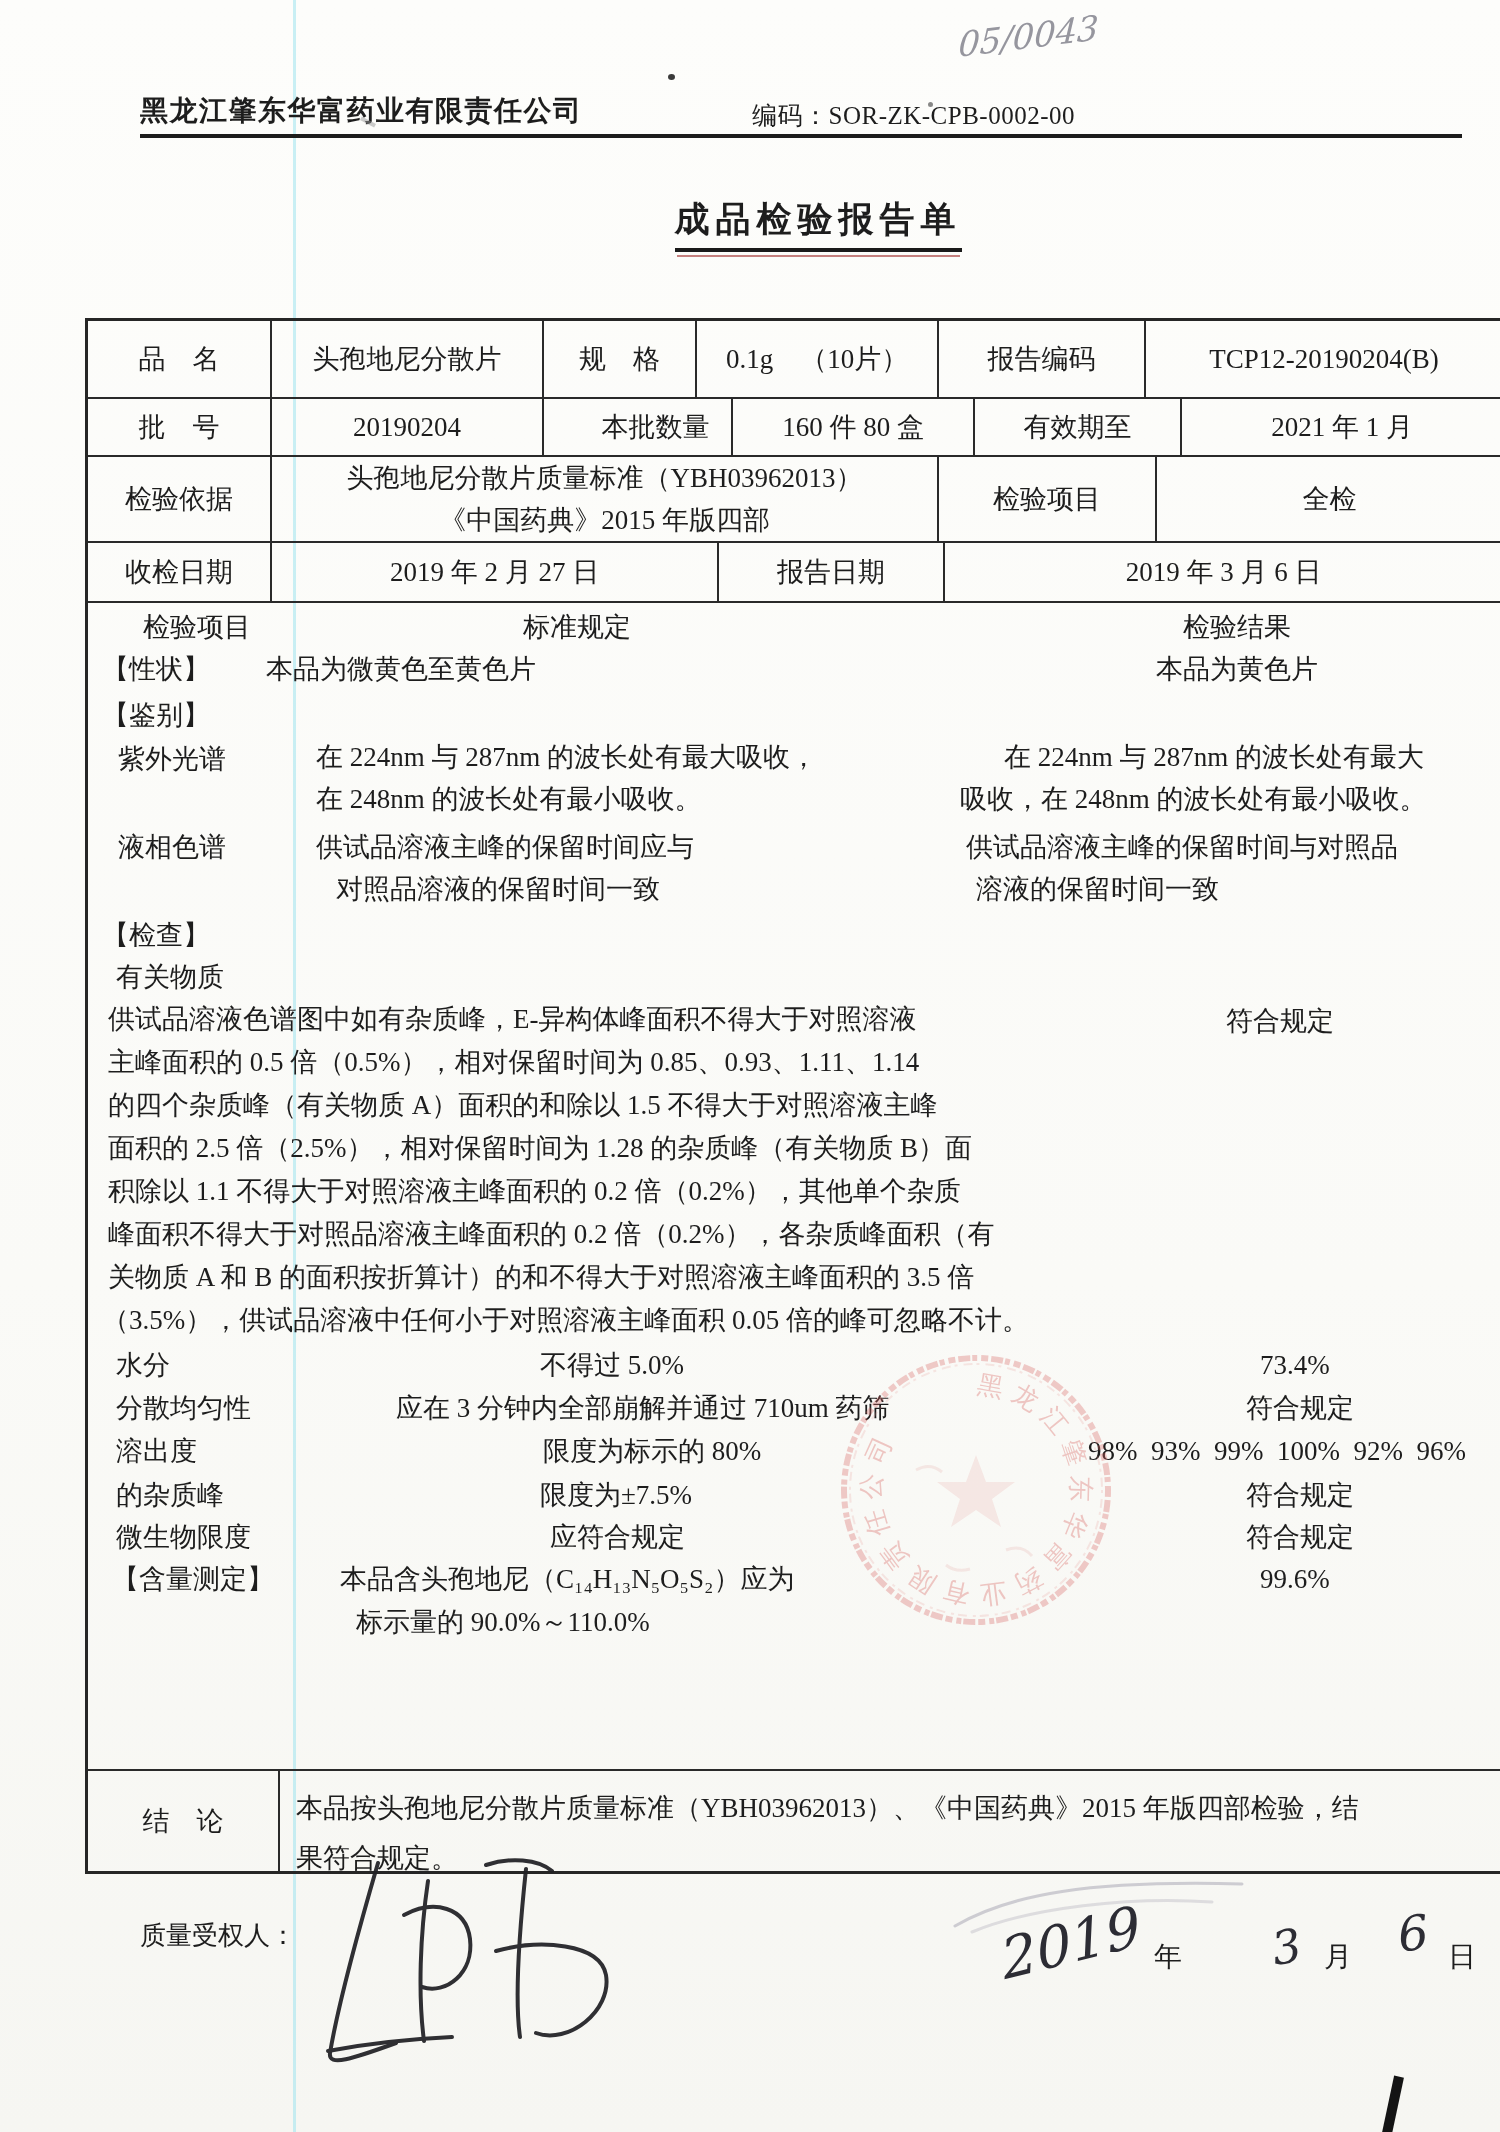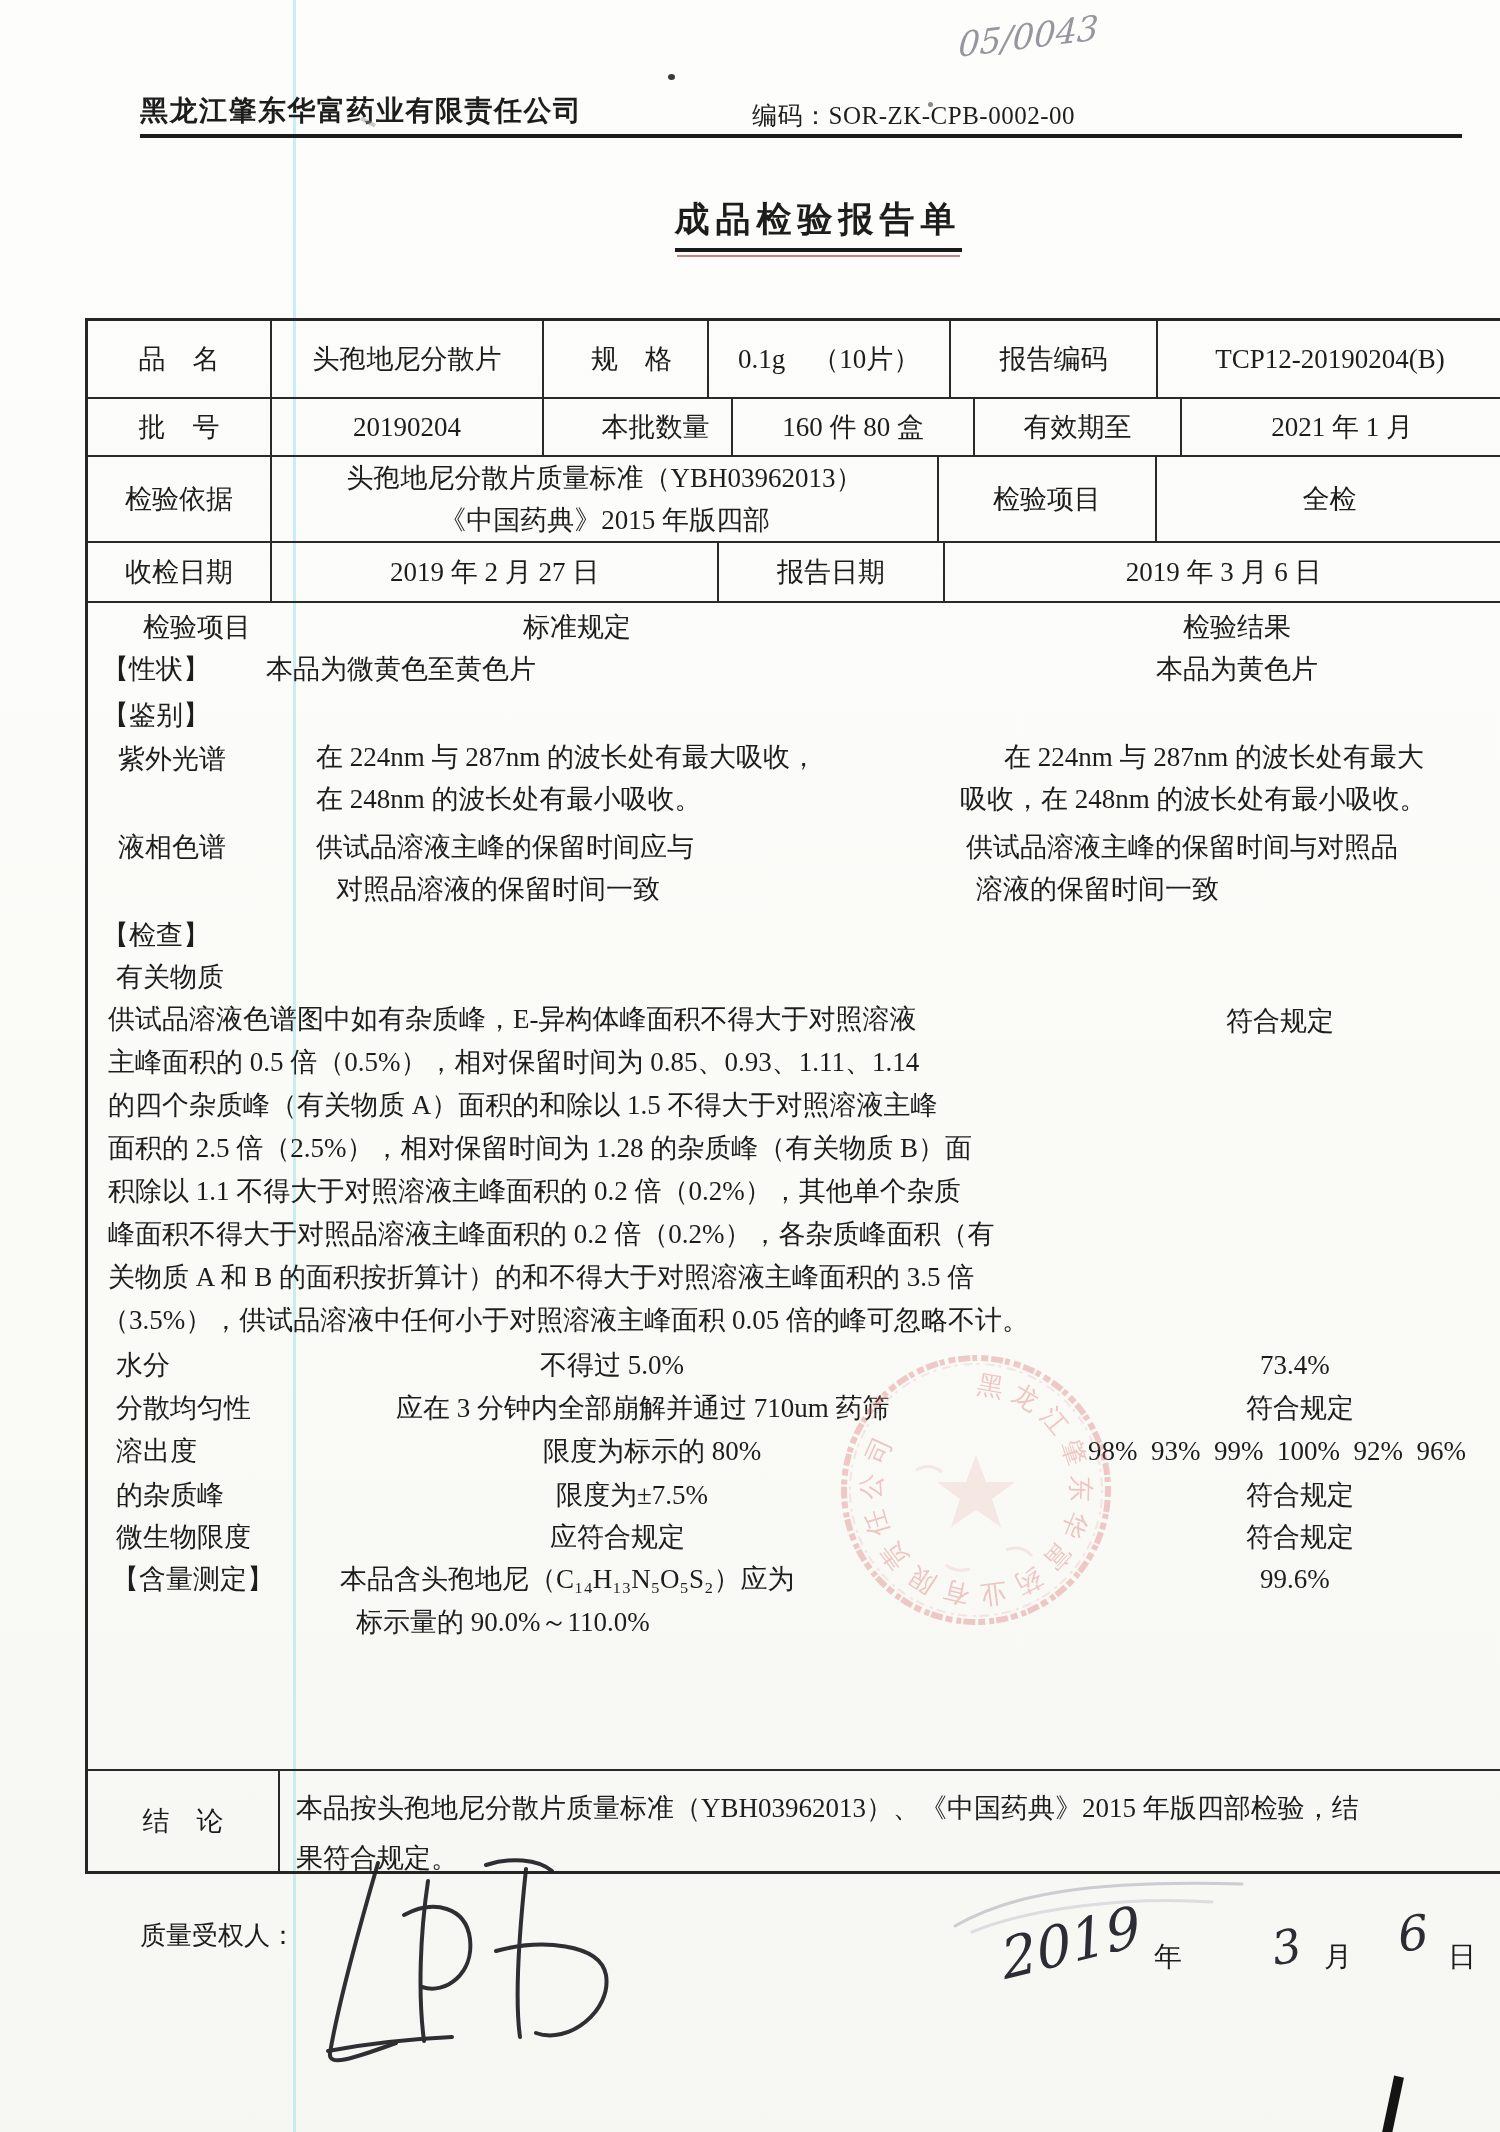--- a/index.html
+++ b/index.html
@@ -77,21 +77,21 @@
 
   <div class="title-wrap">
     <span class="title-inner">成品检验报告单</span>
   </div>
 
   <div class="itable">
 
     <div class="row" style="height:78px;">
       <div class="cell" style="width:184px;">品　名</div>
       <div class="cell" style="width:272px;">头孢地尼分散片</div>
-      <div class="cell" style="width:153px;margin-left:12px;">规　格</div>
+      <div class="cell" style="width:153px;">规　格</div>
       <div class="cell" style="width:242px;">0.1g　（10片）</div>
       <div class="cell" style="width:207px;">报告编码</div>
       <div class="cell grow last">TCP12-20190204(B)</div>
     </div>
 
     <div class="row" style="height:58px;">
       <div class="cell" style="width:184px;">批　号</div>
       <div class="cell" style="width:272px;">20190204</div>
       <div class="cell" style="width:153px;margin-left:36px;">本批数量</div>
       <div class="cell" style="width:242px;">160 件 80 盒</div>
@@ -158,21 +158,21 @@
 
       <div class="t" style="left:28px;  top:789px;">分散均匀性</div>
       <div class="t" style="left:308px; top:789px;">应在 3 分钟内全部崩解并通过 710um 药筛</div>
       <div class="t" style="left:1158px;top:789px;">符合规定</div>
 
       <div class="t" style="left:28px;  top:832px;">溶出度</div>
       <div class="t" style="left:455px; top:832px;">限度为标示的 80%</div>
       <div class="t" style="left:1000px;top:832px;">98%  93%  99%  100%  92%  96%</div>
 
       <div class="t" style="left:28px;  top:876px;">的杂质峰</div>
-      <div class="t" style="left:452px; top:876px;margin-left:16px;">限度为±7.5%</div>
+      <div class="t" style="left:452px; top:876px;">限度为±7.5%</div>
       <div class="t" style="left:1158px;top:876px;">符合规定</div>
 
       <div class="t" style="left:28px;  top:918px;">微生物限度</div>
       <div class="t" style="left:462px; top:918px;">应符合规定</div>
       <div class="t" style="left:1158px;top:918px;">符合规定</div>
 
       <div class="t" style="left:24px;  top:960px;">【含量测定】</div>
       <div class="t" style="left:252px; top:960px;">本品含头孢地尼（C₁₄H₁₃N₅O₅S₂）应为</div>
       <div class="t" style="left:268px; top:1003px;">标示量的 90.0%～110.0%</div>
       <div class="t" style="left:1172px;top:960px;">99.6%</div>

